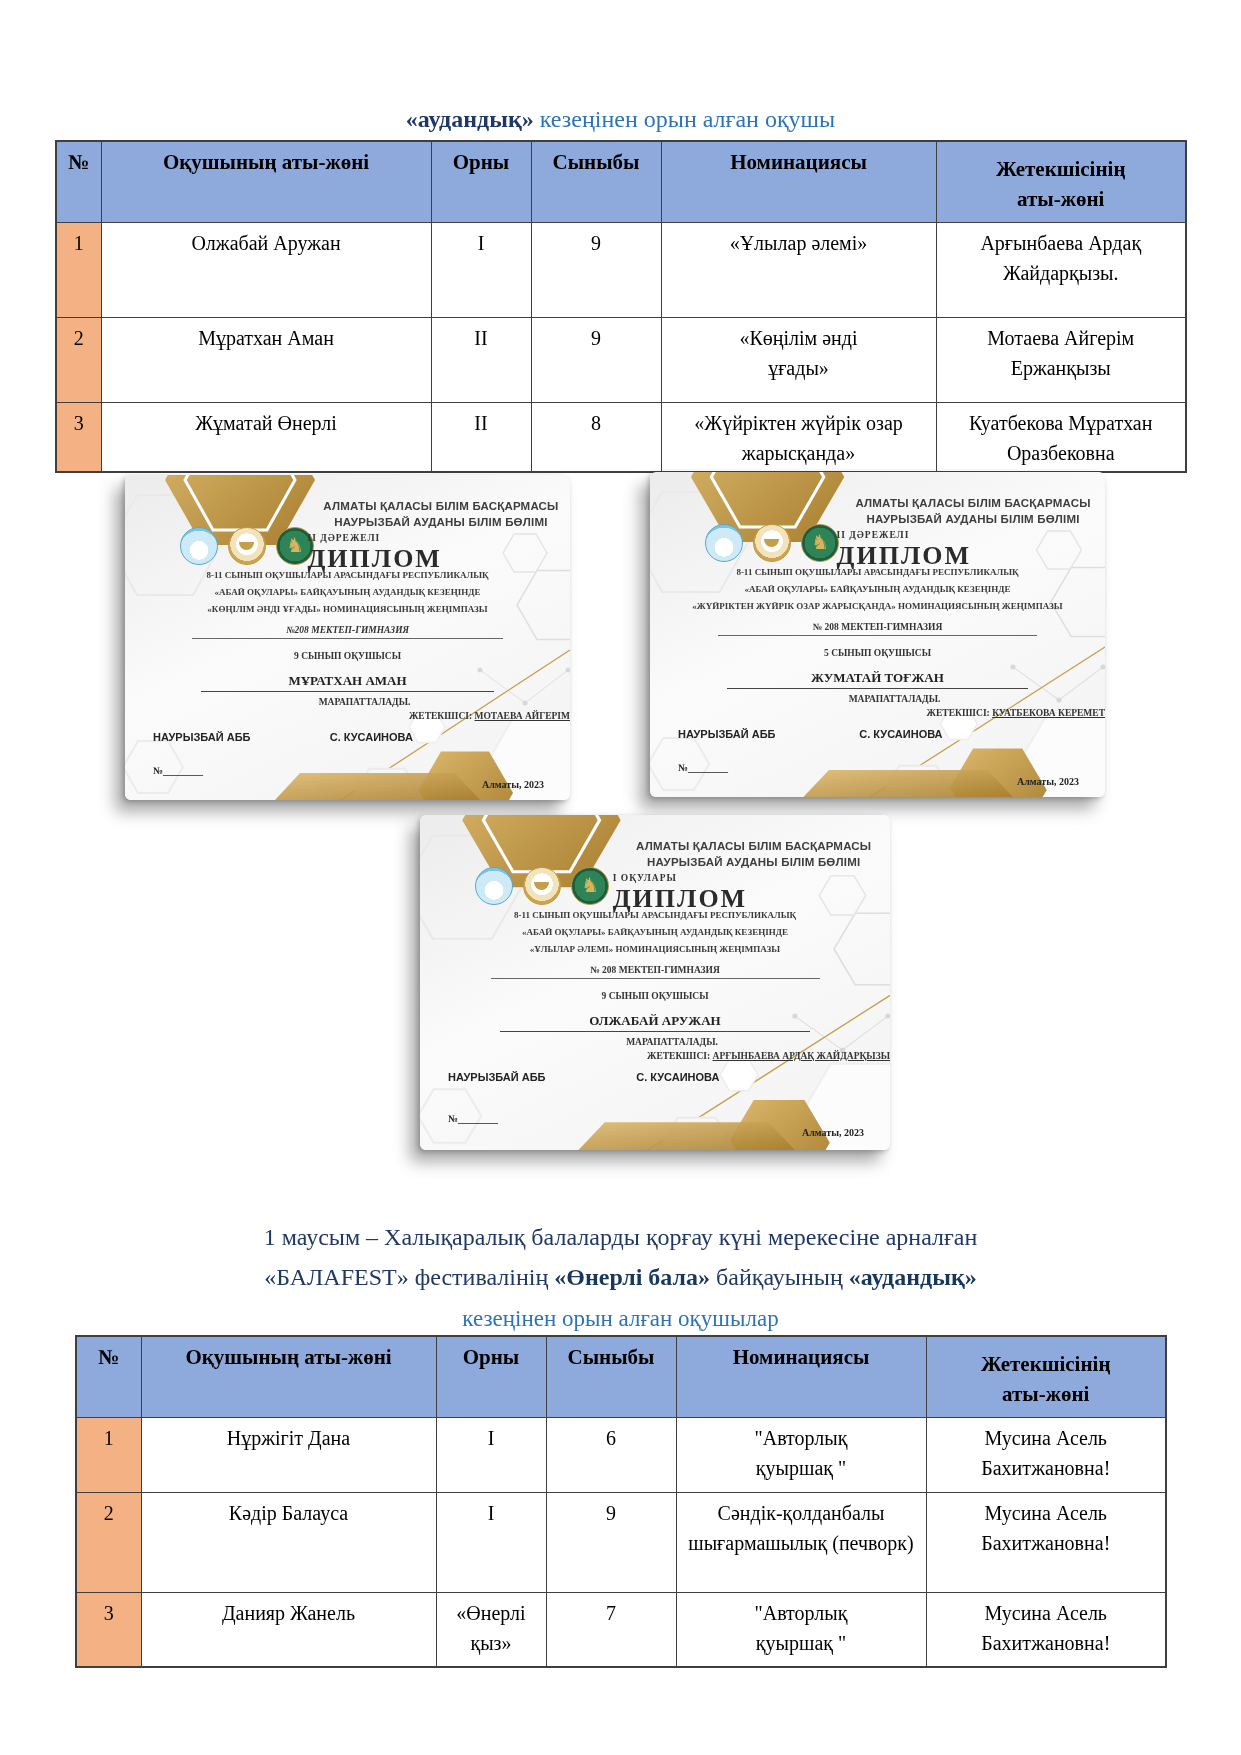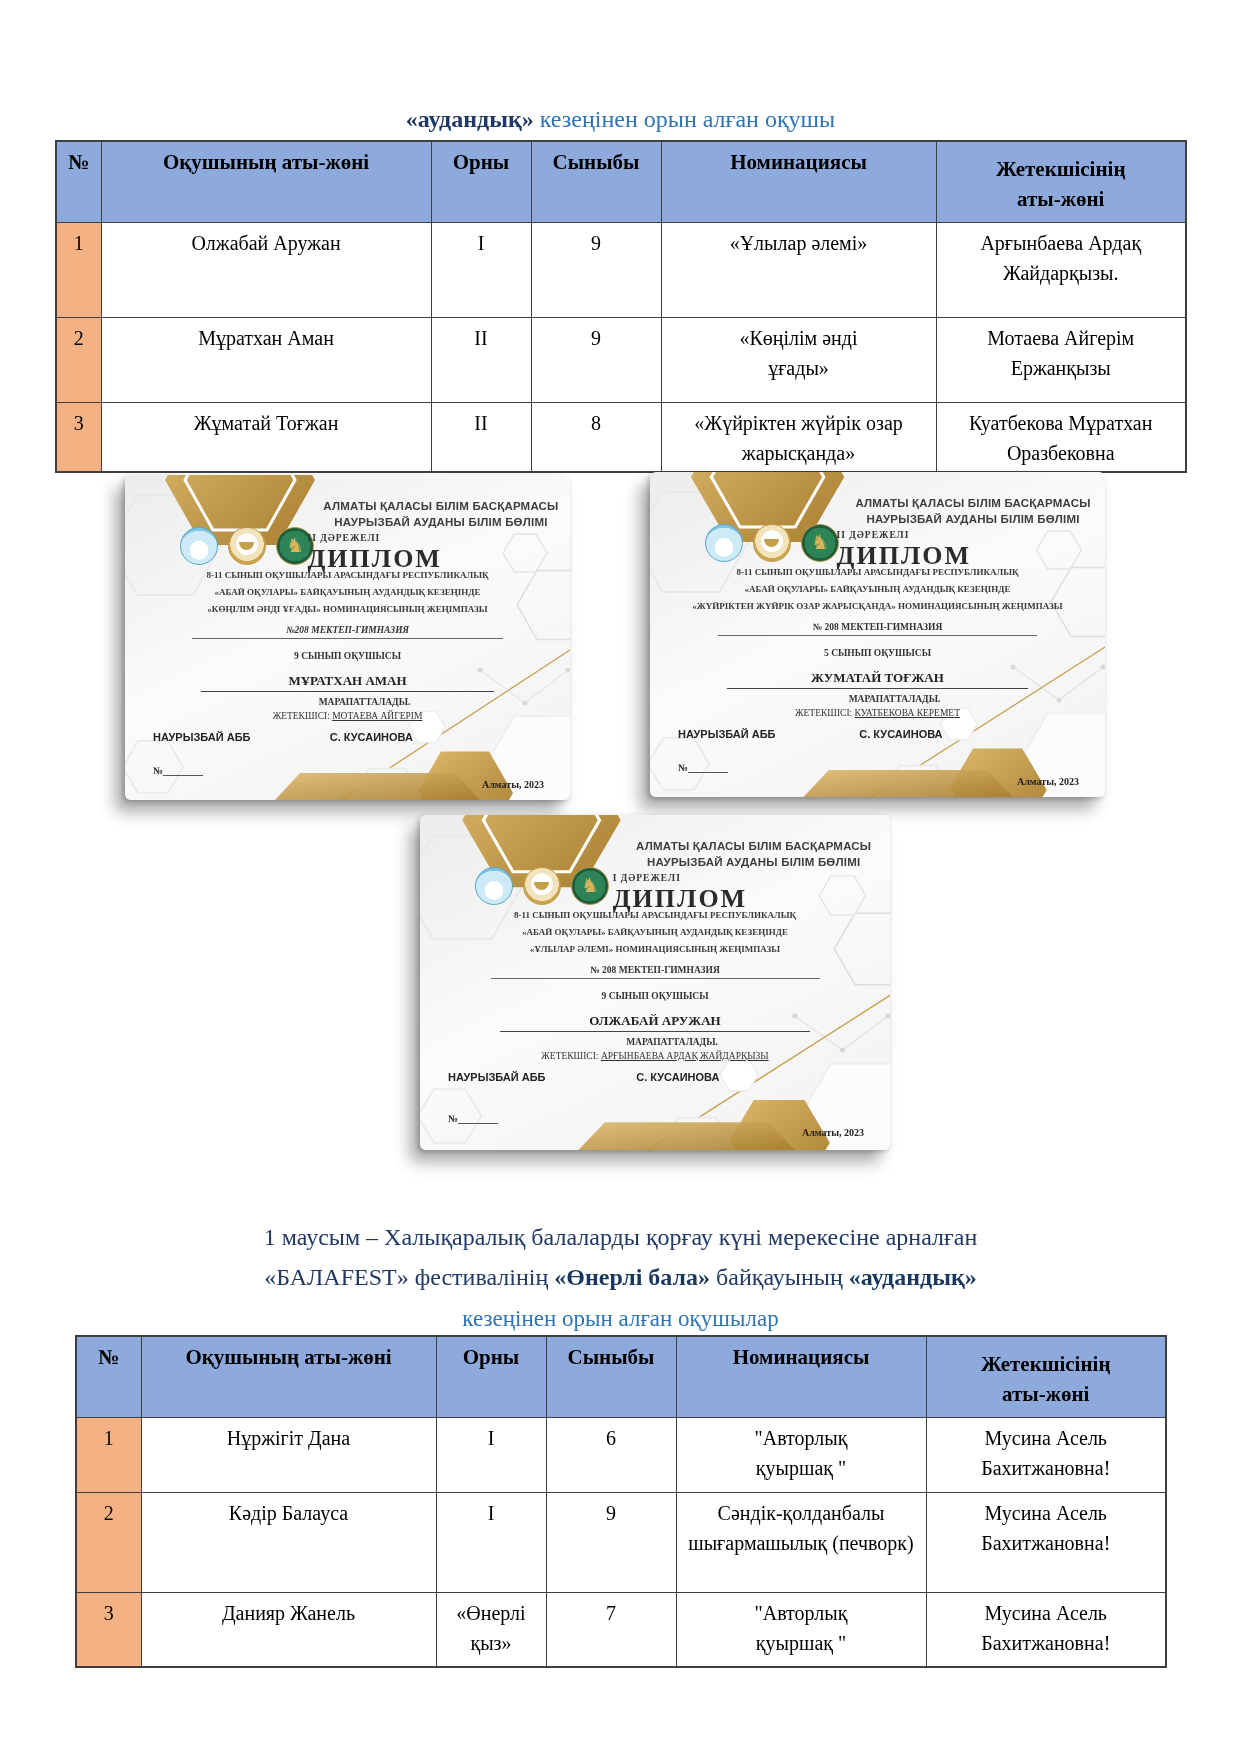--- a/index.html
+++ b/index.html
@@ -64,22 +64,22 @@
   .cert .school{position:absolute;top:150px;left:15%;width:70%;text-align:center;
         font-style:italic;font-weight:600;font-size:9.5px;color:#333;
         border-bottom:1px solid #666;padding-bottom:3px;}
   .cert.noital .school{font-style:normal;}
   .cert .gradeln{position:absolute;top:176px;left:0;width:100%;text-align:center;
         font-weight:600;font-size:9.5px;color:#333;}
   .cert .student{position:absolute;top:198px;left:17%;width:66%;text-align:center;
         font-weight:bold;font-size:13px;color:#222;border-bottom:1.2px solid #444;padding-bottom:2px;}
   .cert .awarded{position:absolute;top:222px;left:0;width:100%;text-align:center;
         font-weight:600;font-size:9.5px;color:#333;padding-left:17px;}
-  .cert .teacher{position:absolute;top:236px;left:0;width:100%;text-align:center;
-        font-weight:400;font-size:9.5px;color:#333;}
+  .cert .teacher{position:absolute;top:236px;left:0;width:100%;text-align:right;
+        font-weight:700;font-size:9.5px;color:#333;}
   .cert .teacher .tval{text-decoration:underline;}
   .cert .sig-l{position:absolute;top:256px;left:28px;
         font:bold 11px "Liberation Sans",sans-serif;color:#222;}
   .cert .sig-r{position:absolute;top:256px;left:46%;
         font:bold 11px "Liberation Sans",sans-serif;color:#222;}
   .cert .numln{position:absolute;top:290px;left:28px;font-weight:bold;font-size:10px;color:#222;}
   .cert .city{position:absolute;top:304px;right:26px;font-weight:bold;font-size:10px;color:#222;}
   #cert3 .numln{top:298px;} #cert3 .city{top:312px;}
 </style>
 </head>
@@ -122,21 +122,21 @@
     <tr class="r2">
       <td class="c-num">2</td>
       <td class="c-name">Мұратхан Аман</td>
       <td>II</td>
       <td>9</td>
       <td><span class="wrap150">«Көңілім әнді ұғады»</span></td>
       <td>Мотаева Айгерім Ержанқызы</td>
     </tr>
     <tr class="r3">
       <td class="c-num">3</td>
-      <td class="c-name">Жұматай Тоғжан</td>
+      <td class="c-name">Жұматай Өнерлі</td>
       <td>II</td>
       <td>8</td>
       <td>«Жүйріктен жүйрік озар жарысқанда»</td>
       <td>Куатбекова Мұратхан Оразбековна</td>
     </tr>
   </tbody>
     </table>
 
   <div class="cert" id="cert1">
     <svg class="deco" viewBox="0 0 445 325" preserveAspectRatio="none">
@@ -278,21 +278,21 @@
     </svg>
     <div class="org">
       <div>АЛМАТЫ ҚАЛАСЫ БІЛІМ БАСҚАРМАСЫ</div>
       <div>НАУРЫЗБАЙ АУДАНЫ БІЛІМ БӨЛІМІ</div>
     </div>
     <div class="embl">
       <div class="emb emb-city"></div>
       <div class="emb emb-gold"></div>
       <div class="emb emb-district">♞</div>
     </div>
-    <div class="degree">І ДӘРЕЖЕЛІ</div>
+    <div class="degree">І ОҚУЛАРЫ</div>
     <div class="word">ДИПЛОМ</div>
     <div class="lines">
       <div>8-11 СЫНЫП ОҚУШЫЛАРЫ АРАСЫНДАҒЫ РЕСПУБЛИКАЛЫҚ</div>
       <div>«АБАЙ ОҚУЛАРЫ» БАЙҚАУЫНЫҢ АУДАНДЫҚ КЕЗЕҢІНДЕ</div>
       <div>«ҰЛЫЛАР ӘЛЕМІ» НОМИНАЦИЯСЫНЫҢ ЖЕҢІМПАЗЫ</div>
     </div>
     <div class="school">№ 208 МЕКТЕП-ГИМНАЗИЯ</div>
     <div class="gradeln">9 СЫНЫП ОҚУШЫСЫ</div>
     <div class="student">ОЛЖАБАЙ АРУЖАН</div>
     <div class="awarded">МАРАПАТТАЛАДЫ.</div>

